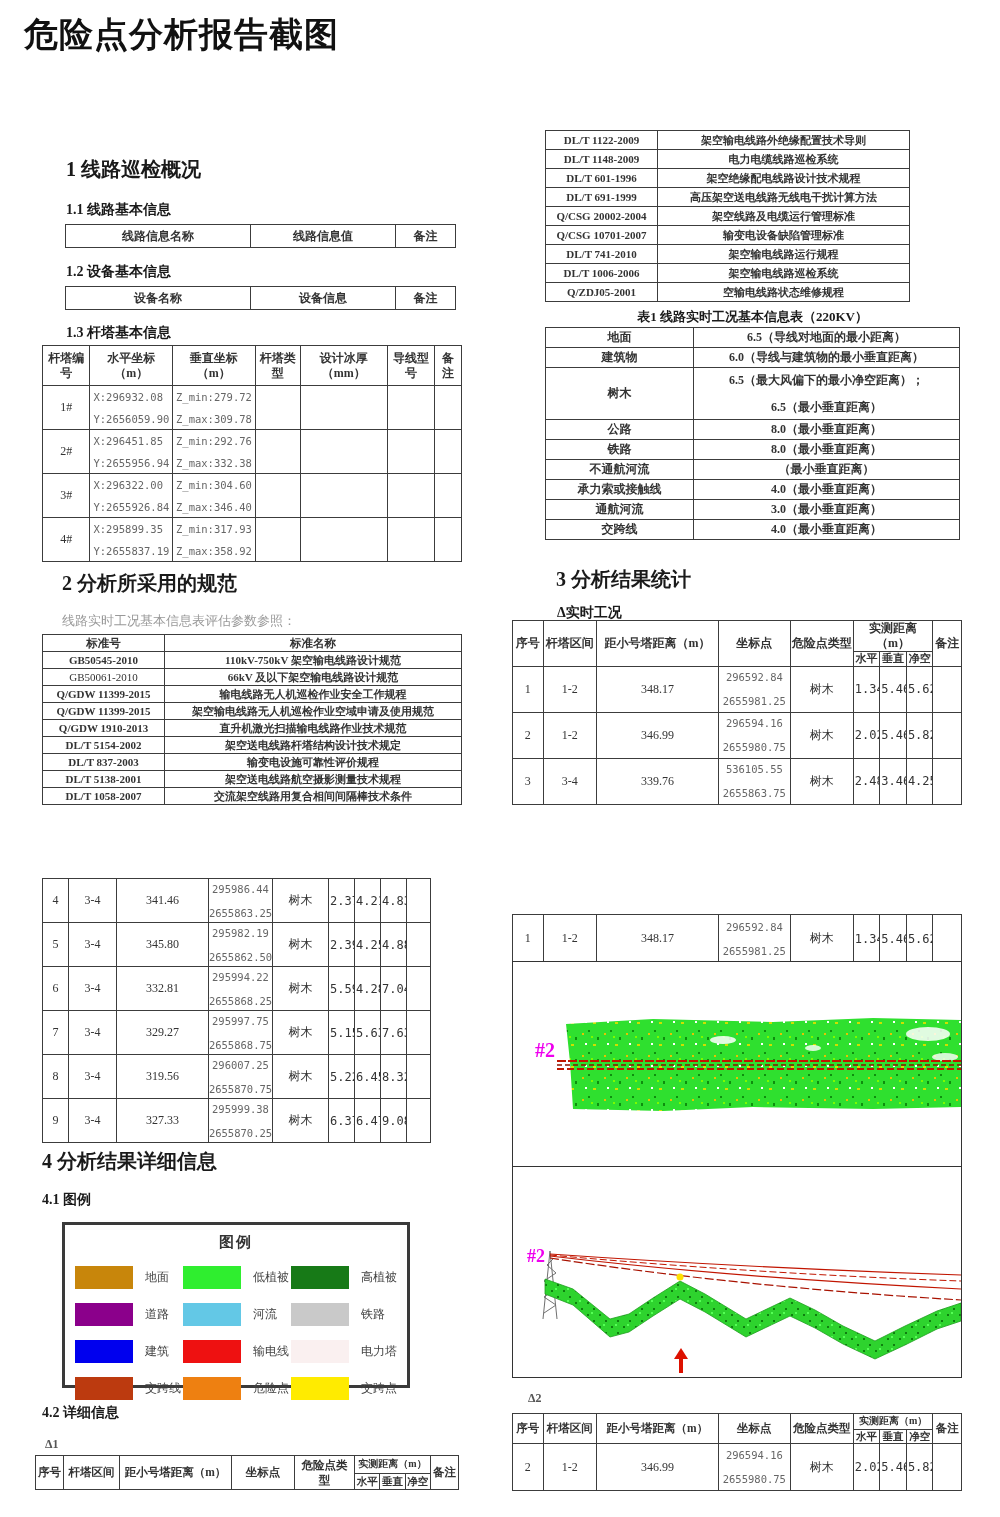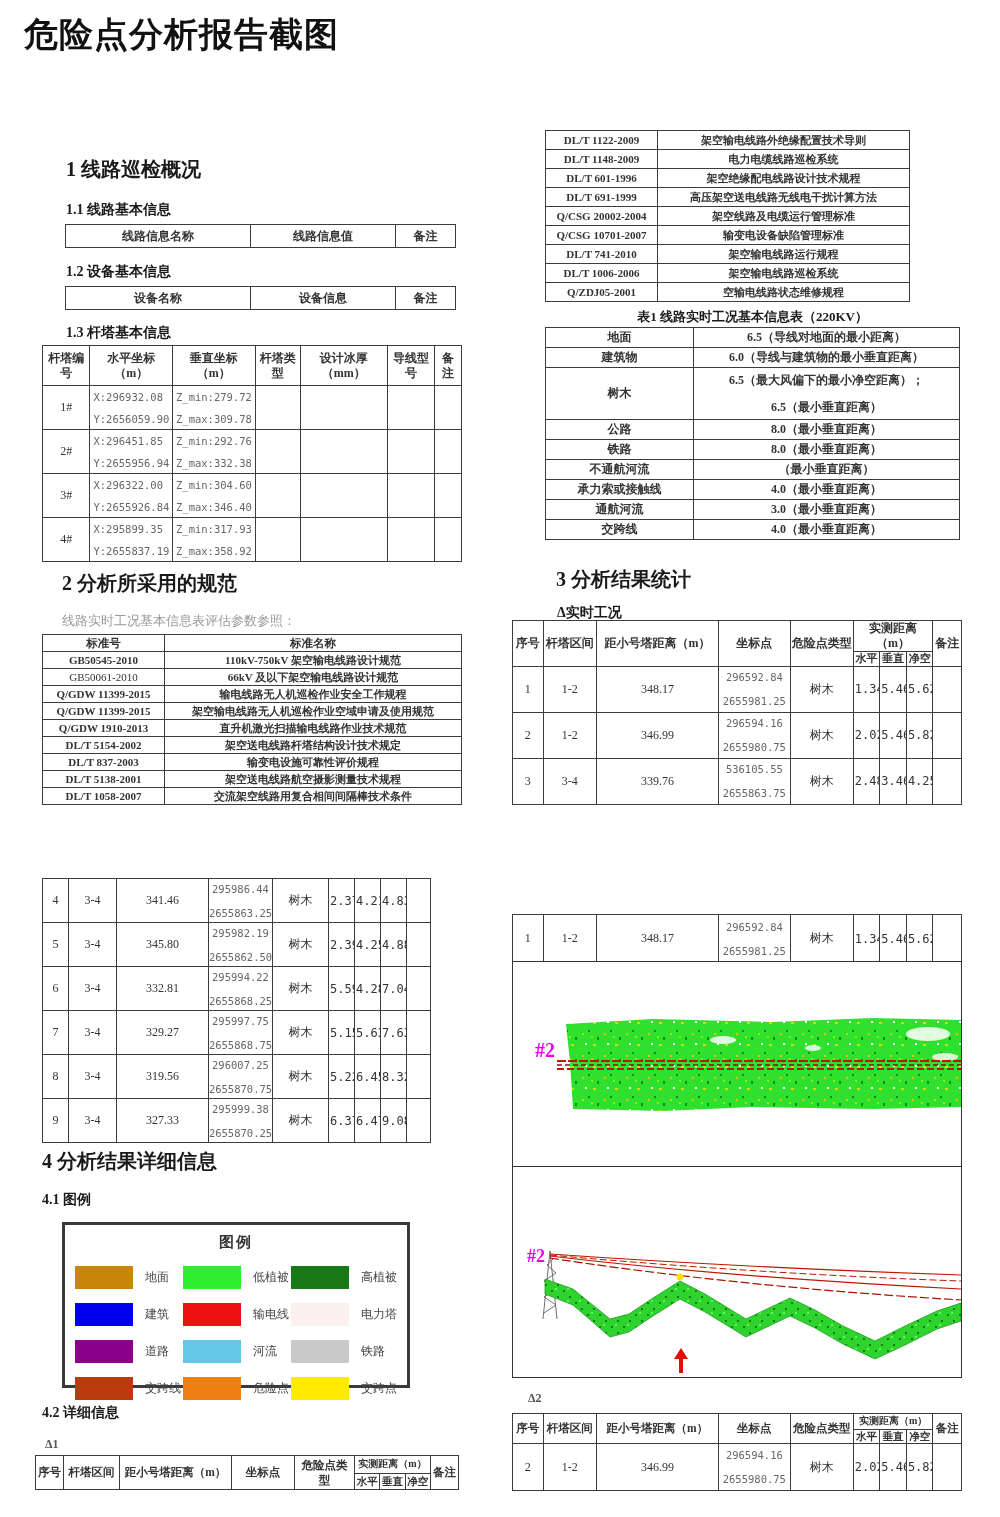--- a/index.html
+++ b/index.html
@@ -537,44 +537,44 @@
           <span class="lg-sw" style="background-color: rgb(47, 238, 47);"></span>
           <span class="lg-lb">低植被</span>
         </div>
       <div class="lg-item">
           <span class="lg-sw" style="background-color: rgb(23, 122, 23);"></span>
           <span class="lg-lb">高植被</span>
         </div>
     </div>
     <div class="lg-row">
       <div class="lg-item">
+          <span class="lg-sw" style="background-color: rgb(139, 0, 139);"></span>
+          <span class="lg-lb">道路</span>
+        </div>
+      <div class="lg-item">
+          <span class="lg-sw" style="background-color: rgb(99, 200, 230);"></span>
+          <span class="lg-lb">河流</span>
+        </div>
+      <div class="lg-item">
+          <span class="lg-sw" style="background-color: rgb(201, 201, 201);"></span>
+          <span class="lg-lb">铁路</span>
+        </div>
+    </div>
+    <div class="lg-row">
+      <div class="lg-item">
           <span class="lg-sw" style="background-color: rgb(0, 0, 238);"></span>
           <span class="lg-lb">建筑</span>
         </div>
       <div class="lg-item">
           <span class="lg-sw" style="background-color: rgb(238, 17, 17);"></span>
           <span class="lg-lb">输电线</span>
         </div>
       <div class="lg-item">
           <span class="lg-sw" style="background-color: rgb(250, 240, 240);"></span>
           <span class="lg-lb">电力塔</span>
-        </div>
-    </div>
-    <div class="lg-row">
-      <div class="lg-item">
-          <span class="lg-sw" style="background-color: rgb(139, 0, 139);"></span>
-          <span class="lg-lb">道路</span>
-        </div>
-      <div class="lg-item">
-          <span class="lg-sw" style="background-color: rgb(99, 200, 230);"></span>
-          <span class="lg-lb">河流</span>
-        </div>
-      <div class="lg-item">
-          <span class="lg-sw" style="background-color: rgb(201, 201, 201);"></span>
-          <span class="lg-lb">铁路</span>
         </div>
     </div>
     <div class="lg-row">
       <div class="lg-item">
           <span class="lg-sw" style="background-color: rgb(188, 58, 15);"></span>
           <span class="lg-lb">交跨线</span>
         </div>
       <div class="lg-item">
           <span class="lg-sw" style="background-color: rgb(238, 128, 17);"></span>
           <span class="lg-lb">危险点</span>

